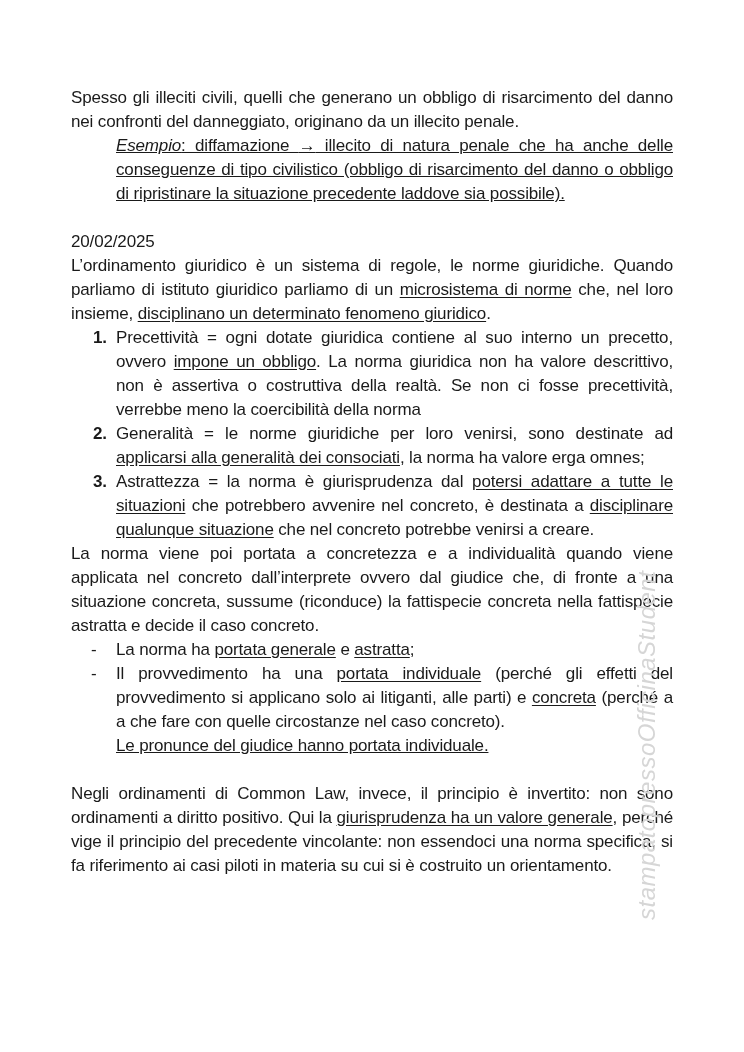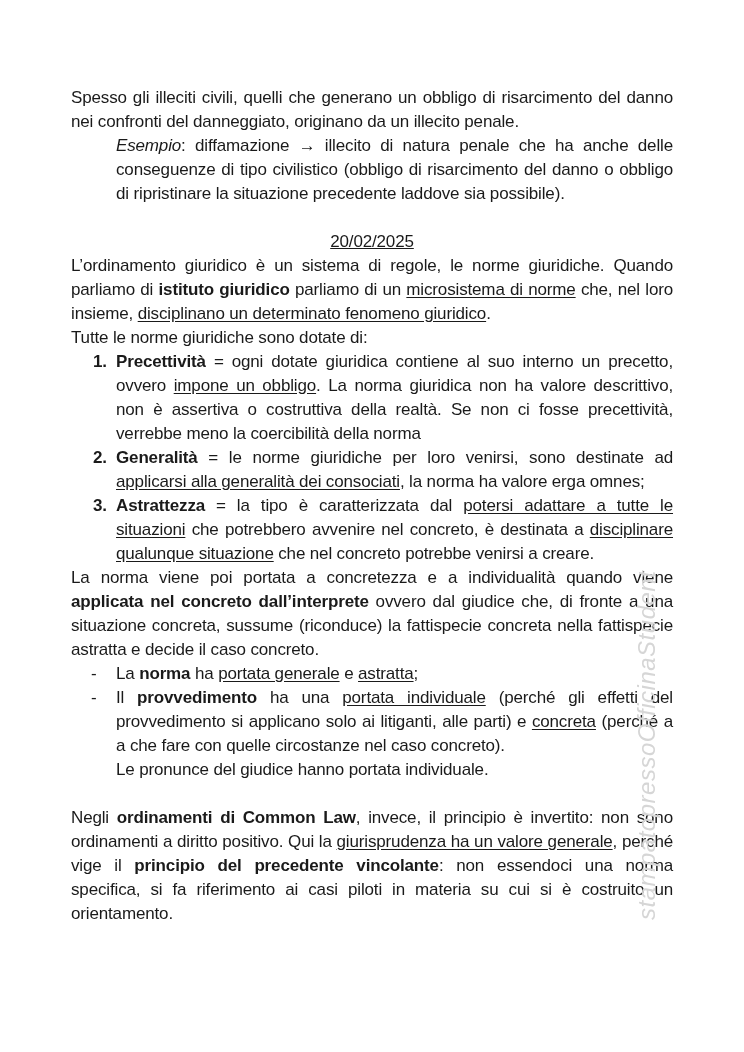--- a/index.html
+++ b/index.html
@@ -5,25 +5,25 @@
     html, body { margin: 0; padding: 0; background: #ffffff; }
     body { width: 744px; height: 1052px; position: relative; overflow: hidden; }
     .page {
       position: absolute; left: 71px; top: 86px; width: 602px;
       font-family: "Liberation Sans", sans-serif;
       font-size: 17px; line-height: 24px; color: #1a1a1a;
       letter-spacing: -0.15px;
     }
     p { margin: 0; text-align: justify; }
     .last { text-align-last: left; }
-    .indent { padding-left: 45px; }
-    .right { text-align: center; text-decoration: underline; }
+    .indent { padding-left: 45px; text-decoration: underline; }
+    .right { text-align: left; }
     .blank { height: 24px; }
     u { text-decoration: underline; text-underline-offset: 2px; }
-    b { font-weight: bold; }
+    b { font-weight: normal; }
     ol.numbered { margin: 0; padding: 0; list-style: none; }
     ol.numbered li { position: relative; padding-left: 45px; text-align: justify; }
     ol.numbered li .num { position: absolute; left: 22px; font-weight: bold; }
     ul.dashed { margin: 0; padding: 0; list-style: none; }
     ul.dashed li { position: relative; padding-left: 45px; text-align: justify; }
     ul.dashed li .dash { position: absolute; left: 20px; }
     .watermark {
       position: absolute; left: 633px; top: 920px;
       transform-origin: left top; transform: rotate(-90deg);
       font-family: "Liberation Sans", sans-serif; font-style: italic;
@@ -38,26 +38,25 @@
   <p class="last"><span>Spesso gli illeciti civili, quelli che generano un obbligo di risarcimento del danno nei confronti del danneggiato, originano da un illecito penale.</span></p>
 
   <p class="indent last"><i>Esempio</i><span>: diffamazione </span><span>→</span><span> illecito di natura penale che ha anche delle conseguenze di tipo civilistico (obbligo di risarcimento del danno o obbligo di ripristinare la situazione precedente laddove sia possibile).</span></p>
 
   <div class="blank"></div>
 
   <p class="right">20/02/2025</p>
 
   <p class="last"><span>L’ordinamento giuridico è un sistema di regole, le norme giuridiche. Quando parliamo di </span><b>istituto giuridico</b><span> parliamo di un </span><u>microsistema di norme</u><span> che, nel loro insieme, </span><u>disciplinano un determinato fenomeno giuridico</u><span>.</span></p>
 
-  <p class="last">Tutte le norme giuridiche sono dotate di:</p>
 
   <ol class="numbered">
     <li class="last"><span class="num">1.</span><b>Precettività</b><span> = ogni dotate giuridica contiene al suo interno un precetto, ovvero </span><u>impone un obbligo</u><span>. La norma giuridica non ha valore descrittivo, non è assertiva o costruttiva della realtà. Se non ci fosse precettività, verrebbe meno la coercibilità della norma</span></li>
     <li class="last"><span class="num">2.</span><b>Generalità</b><span> = le norme giuridiche per loro venirsi, sono destinate ad </span><u>applicarsi alla generalità dei consociati</u><span>, la norma ha valore erga omnes;</span></li>
-    <li class="last"><span class="num">3.</span><b>Astrattezza</b><span> = la tipo è caratterizzata dal </span><u>potersi adattare a tutte le situazioni</u><span> che potrebbero avvenire nel concreto, è destinata a </span><u>disciplinare qualunque situazione</u><span> che nel concreto potrebbe venirsi a creare.</span></li>
+    <li class="last"><span class="num">3.</span><b>Astrattezza</b><span> = la norma è giurisprudenza dal </span><u>potersi adattare a tutte le situazioni</u><span> che potrebbero avvenire nel concreto, è destinata a </span><u>disciplinare qualunque situazione</u><span> che nel concreto potrebbe venirsi a creare.</span></li>
   </ol>
 
   <p class="last"><span>La norma viene poi portata a concretezza e a individualità quando viene </span><b>applicata nel concreto dall’interprete</b><span> ovvero dal giudice che, di fronte a una situazione concreta, sussume (riconduce) la fattispecie concreta nella fattispecie astratta e decide il caso concreto.</span></p>
 
   <ul class="dashed">
     <li class="last"><span class="dash">-</span><span>La </span><b>norma</b><span> ha </span><u>portata generale</u><span> e </span><u>astratta</u><span>;</span></li>
     <li class="last"><span class="dash">-</span><span>Il </span><b>provvedimento</b><span> ha una </span><u>portata individuale</u><span> (perché gli effetti del provvedimento si applicano solo ai litiganti, alle parti) e </span><u>concreta</u><span> (perché a a che fare con quelle circostanze nel caso concreto).</span></li>
   </ul>
 
   <p class="indent last">Le pronunce del giudice hanno portata individuale.</p>

